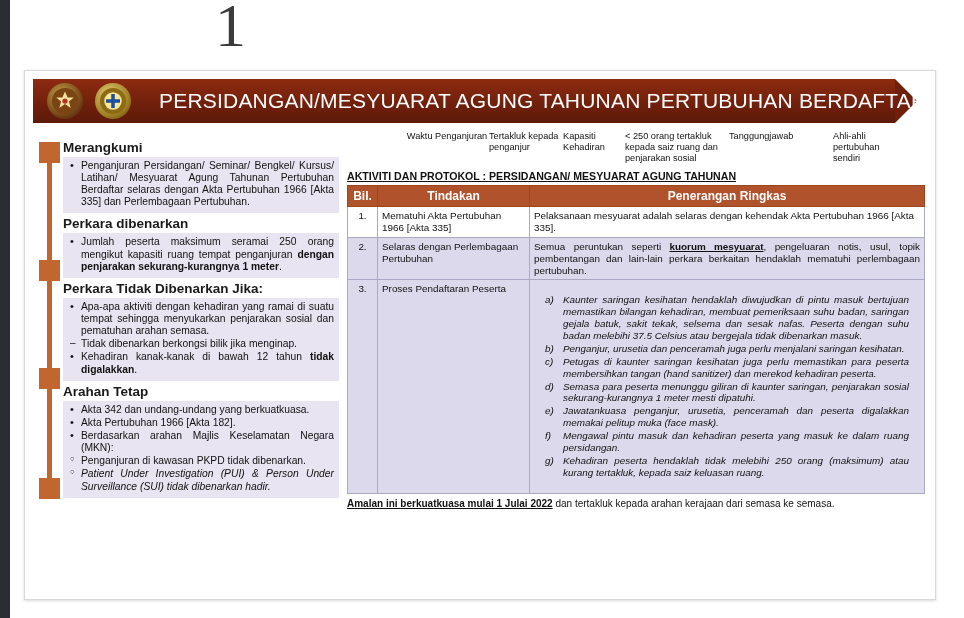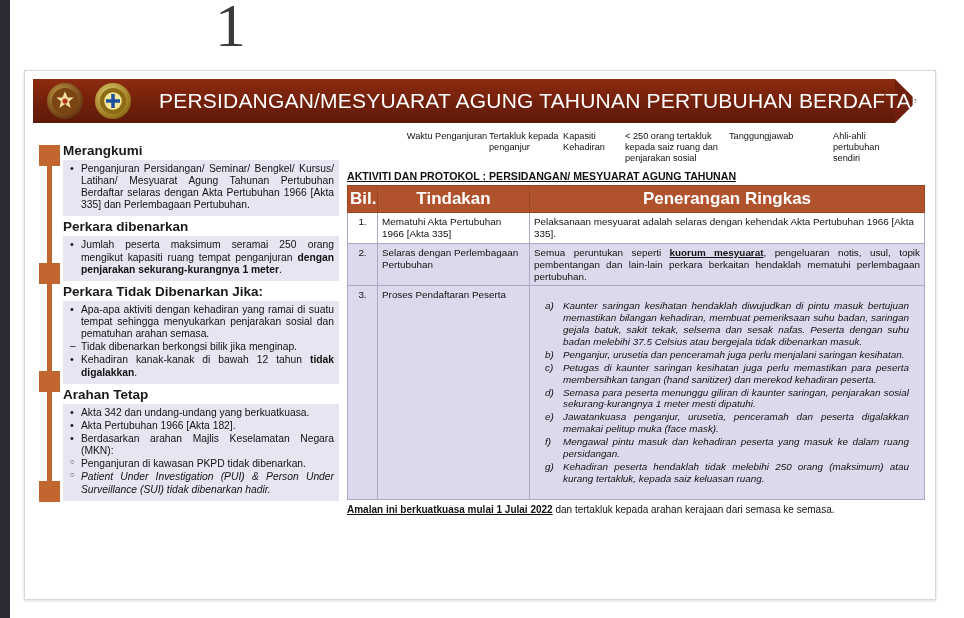--- a/index.html
+++ b/index.html
@@ -112,21 +112,21 @@
   .meta-cell.c2 { width: 62px; text-align: left; }
   .meta-cell.c3 { width: 104px; text-align: left; }
   .meta-cell.c4 { width: 104px; text-align: left; }
   .meta-cell.c5 { width: 76px; text-align: left; }
   .section-title {
     font-size: 10.6px; font-weight: bold; color: #111;
     text-decoration: underline; margin: 2px 0 3px 0;
   }
   table.tbl { width: 100%; border-collapse: collapse; table-layout: fixed; }
   table.tbl th {
-    background: #b0522c; color: #ffffff; font-size: 17px; font-weight: bold;
+    background: #b0522c; color: #ffffff; font-size: 12px; font-weight: bold;
     border: 1px solid #9b461f; padding: 3px 2px; text-align: center;
   }
   table.tbl td {
     border: 1px solid #a9a9c4; vertical-align: top;
     font-size: 9.9px; color: #111; padding: 3px 4px; line-height: 1.2;
     background: #ffffff;
   }
   table.tbl tr.alt td { background: #dcd9ec; }
   td.num { text-align: center; width: 30px; }
   td.act { width: 152px; margin-left: 17px; }

